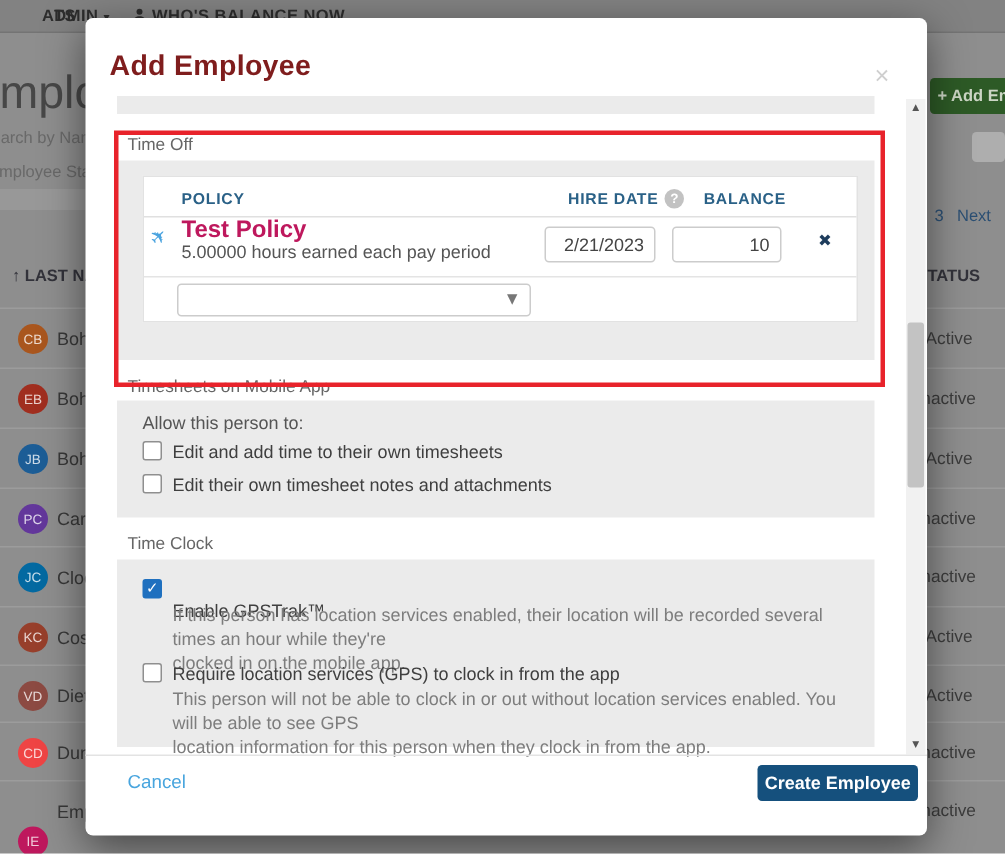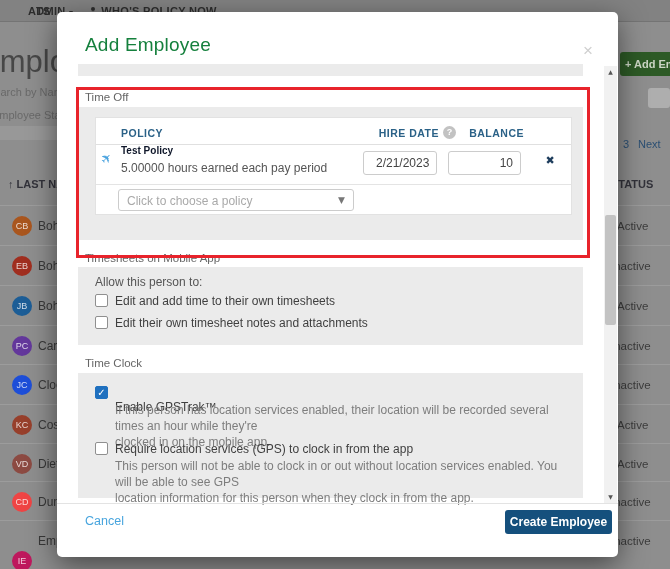--- a/index.html
+++ b/index.html
@@ -27,33 +27,33 @@
   .avatar { position:absolute; left:12px; top:10px; width:20px; height:20px; border-radius:50%;
             color:rgba(255,255,255,.78); font-size:9px; font-weight:normal; text-align:center; line-height:20px; }
   .bg-name { position:absolute; left:38px; top:0; line-height:40px; font-size:12px; color:#383838; white-space:nowrap; }
   .bg-st { position:absolute; top:0; line-height:40px; font-size:11.5px; color:#3c3c3c; white-space:nowrap; }
   .st-a { left:617px; } .st-i { left:611px; }
 
   
   .modal { left:57px; top:12px; width:561px; height:545px; background:#fff; border-radius:5px;
            box-shadow:0 8px 28px rgba(0,0,0,.5); z-index:10; }
   .m { position:absolute; }
-  .modal-title { left:28px; top:22px; font-size:19px; color:#15803d; letter-spacing:.2px; }
+  .modal-title { left:16px; top:22px; font-size:19px; color:#7f1d1d; letter-spacing:.2px;font-weight:bold; }
   .modal-close { left:522px; top:30px; width:18px; height:18px; font-size:17px; line-height:18px; text-align:center; color:#cfcfcf; cursor:pointer; }
   .sliver { left:21px; top:52px; width:505px; height:12px; background:#ebebeb; }
   .section-label { font-size:11.5px; color:#666; white-space:nowrap; }
   .panel { left:21px; width:505px; background:#ebebeb; }
   .red-box { left:19px; top:75px; width:514px; height:171px; border:3px solid #e8232b; z-index:6; pointer-events:none; }
 
   .card { left:38px; top:105px; width:477px; height:98px; background:#fff; border:1px solid #e2e2e2; }
   .c { position:absolute; }
   .th { font-size:10.5px; font-weight:bold; letter-spacing:.5px; color:#2a6187; white-space:nowrap; }
   .card-head-line { left:0; top:26px; width:475px; border-top:1px solid #e0e0e0; }
   .plane { left:5px; top:33px; font-size:13px; color:#4aa3df; font-family:"DejaVu Sans",sans-serif; transform:rotate(-45deg); }
-  .policy-name { left:25px; top:27px; font-size:10px; font-weight:bold; color:#0f172a;text-align:center; }
+  .policy-name { left:25px; top:27px; font-size:16px; font-weight:bold; color:#be185d;text-align:center; }
   .policy-desc { left:25px; top:43px; font-size:12px; color:#555; white-space:nowrap; }
   .mini-input { height:24px; border:1px solid #ccc; border-radius:3px; background:#fff; font-size:12px; color:#444;
                 text-align:right; padding-right:7px; font-family:inherit;padding-left:12px; }
   .help { left:347px; top:8px; width:13px; height:13px; border-radius:50%; background:#c2c2c2; color:#fff;
           font-size:9px; font-weight:bold; text-align:center; line-height:13px; }
   .remove-x { left:446px; top:35px; width:16px; height:16px; font-size:11px; color:#1d3c5c; text-align:center;
               line-height:16px; font-family:"DejaVu Sans",sans-serif; cursor:pointer; }
   .row-line { left:0; top:66px; width:475px; border-top:1px solid #e4e4e4; }
   .dropdown { left:22px; top:71px; width:236px; height:22px; border:1px solid #ccc; border-radius:3px; background:#fff; cursor:pointer; }
   .dd-ph { position:absolute; left:8px; top:4px; font-size:12px; color:#a9a9a9; white-space:nowrap; }
@@ -81,21 +81,21 @@
 <div class="stage">
 
   <div class="abs navbar">
     <span class="nav-item" style="left:2px;margin-left:34px;">TS</span>
     <span class="nav-item" style="left:28px;"><span>ADMIN</span> <span class="caret">▾</span></span>
     <span class="nav-item" style="left:88px;">
       <svg width="10" height="10" viewBox="0 0 16 16" style="vertical-align:-1px">
           <circle cx="8" cy="4.6" r="3.2" fill="#2d2d2d"></circle>
           <path d="M1.5 14.5c0-3.6 2.9-5.3 6.5-5.3s6.5 1.7 6.5 5.3z" fill="#2d2d2d"></path>
         </svg>
-      <span>WHO'S POLICY NOW</span>
+      <span>WHO'S BALANCE NOW</span>
     </span>
   </div>
 
   <div class="abs bg-heading">Employees</div>
   <div class="abs bg-search">Search by Name</div>
   <div class="abs bg-status-filter">Employee Status</div>
   <div class="abs bg-band"></div>
 
   <div class="abs add-btn">+ Add Employee</div>
   <div class="abs mini-box"></div>
@@ -119,21 +119,21 @@
     <span class="avatar" style="background: rgb(28, 93, 150);">JB</span>
     <span class="bg-name">Bohr</span>
     <span class="bg-st st-a">Active</span>
   </div>
   <div class="abs bg-row" style="top:325px;">
     <span class="avatar" style="background: rgb(99, 55, 155);">PC</span>
     <span class="bg-name">Carr</span>
     <span class="bg-st st-i">Inactive</span>
   </div>
   <div class="abs bg-row" style="top:364px;">
-    <span class="avatar" style="background: #1d4ed8;">JC</span>
+    <span class="avatar" style="background: #0369a1;">JC</span>
     <span class="bg-name">Clock</span>
     <span class="bg-st st-i">Inactive</span>
   </div>
   <div class="abs bg-row" style="top:404px;">
     <span class="avatar" style="background: rgb(151, 63, 43);">KC</span>
     <span class="bg-name">Cost</span>
     <span class="bg-st st-a">Active</span>
   </div>
   <div class="abs bg-row" style="top:443px;">
     <span class="avatar" style="background: rgb(140, 74, 66);">VD</span>
@@ -170,21 +170,20 @@
 
       <span class="c plane">✈</span>
       <span class="c policy-name">Test Policy</span>
       <span class="c policy-desc">5.00000 hours earned each pay period</span>
       <input class="c mini-input" style="left: 267px; top: 33px; width: 74px;" value="2/21/2023">
       <input class="c mini-input" style="left: 352px; top: 33px; width: 73px;" value="10">
       <span class="c remove-x">✖</span>
 
       <div class="c row-line"></div>
       <div class="c dropdown">
-        <span class="dd-ph">Click to choose a policy</span>
         <span class="dd-caret">▼</span>
       </div>
     </div>
 
     <div class="m section-label" style="left:28px; top:240px;">Timesheets on Mobile App</div>
     <div class="m panel" style="top:255px; height:78px;"></div>
     <div class="m intro" style="left:38px; top:263px;text-align:right;">Allow this person to:</div>
     <div class="m cb" style="left:38px; top:282px;"></div>
     <div class="m cb-label" style="left:58px; top:282px;">Edit and add time to their own timesheets</div>
     <div class="m cb" style="left:38px; top:304px;"></div>

